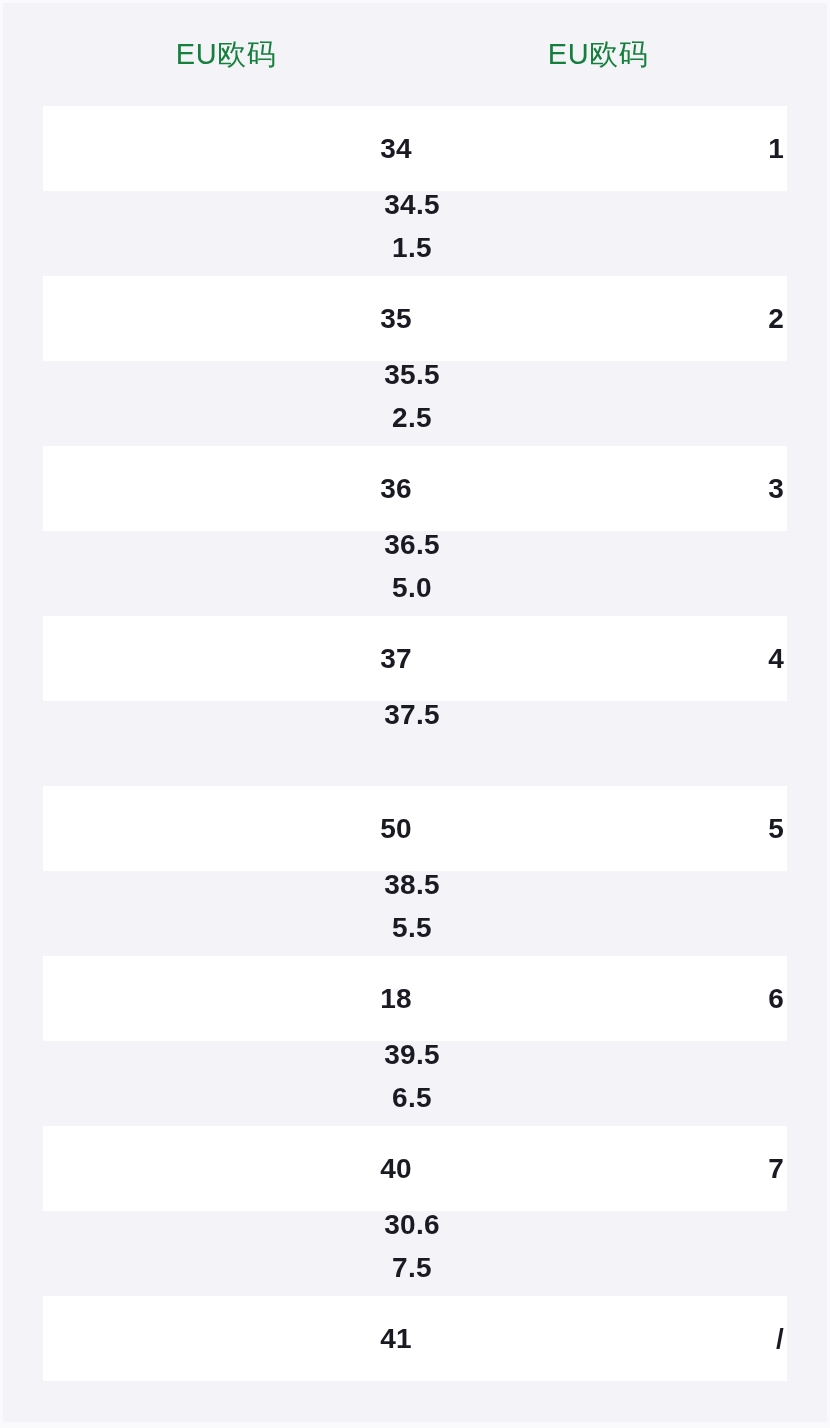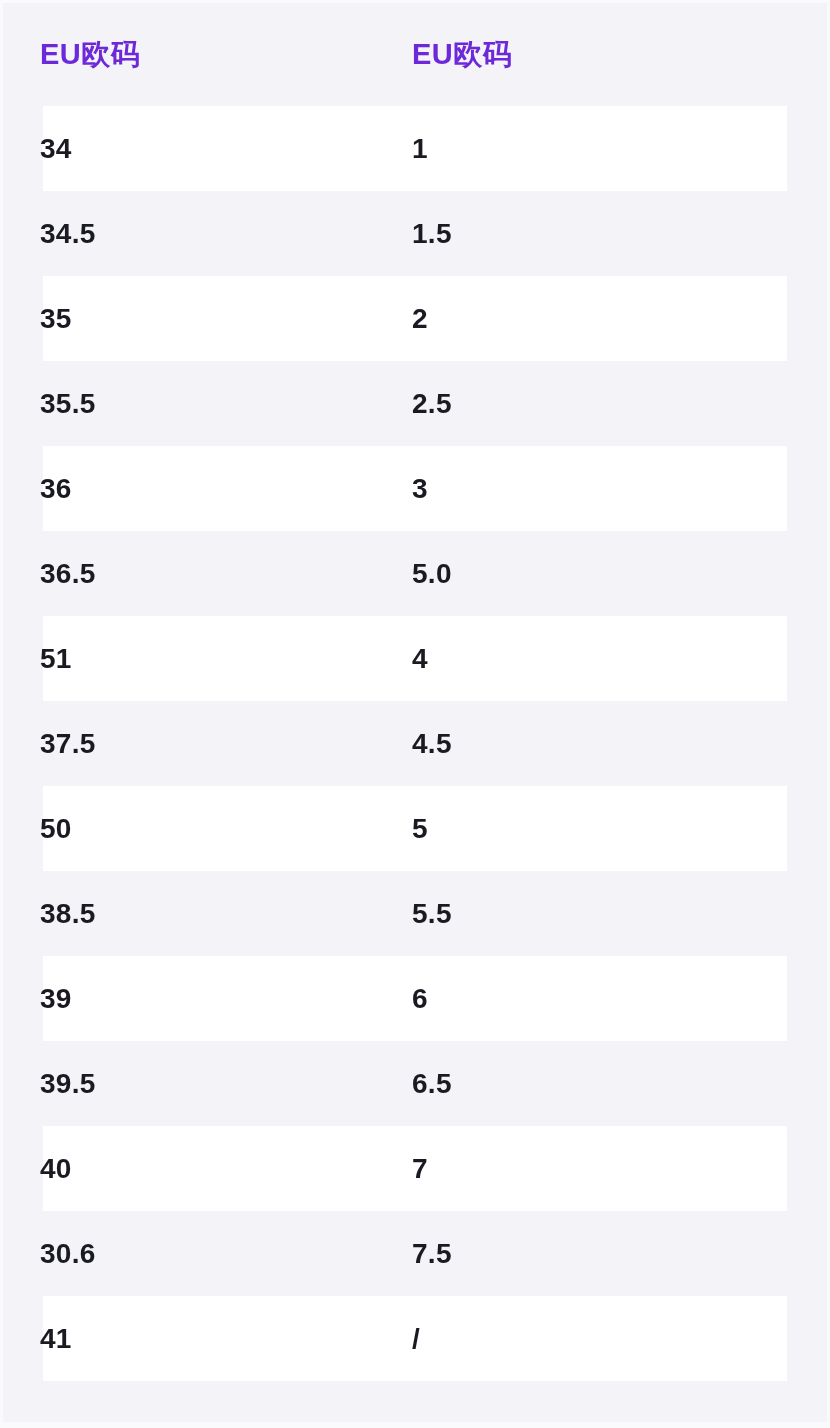--- a/index.html
+++ b/index.html
@@ -35,43 +35,43 @@
 
   
   .size-table-header {
     display: flex;
     height: 103px;
     align-items: center;
     background: transparent;
   }
   .size-table-header .cell {
     flex: 1 1 0;
-    text-align: left;
+    text-align: center;
     font-size: 29px;
-    font-weight: 700;
-    color: #6d28d9;
+    font-weight: 400;
+    color: #15803d;
     letter-spacing: 0.5px;
     line-height: 1;
   }
   
   .col-eu  { transform: translateX(-3px); }
   .col-uk  { transform: translateX(-3px); }
 
   
   .size-row {
     display: flex;
     height: 85px;
     align-items: center;
   }
   .size-row.odd  { background: #ffffff; }
-  .size-row.even { background: transparent; }
+  .size-row.even { background: transparent; flex-direction: column; }
 
   .size-row .cell {
     flex: 1 1 0;
-    text-align: left;
+    text-align: right;
     font-size: 28px;
     font-weight: 700;
     color: #1a1a22;
     line-height: 1;
     letter-spacing: 0.3px;
   }
   .size-row .cell.slash {
     font-weight: 700;
   }
 </style>
@@ -106,37 +106,36 @@
         </div>
         <div class="size-row odd">
           <div class="cell col-eu">36</div>
           <div class="cell col-uk">3</div>
         </div>
         <div class="size-row even">
           <div class="cell col-eu">36.5</div>
           <div class="cell col-uk">5.0</div>
         </div>
         <div class="size-row odd">
-          <div class="cell col-eu">51</div>
+          <div class="cell col-eu">37</div>
           <div class="cell col-uk">4</div>
         </div>
         <div class="size-row even">
           <div class="cell col-eu">37.5</div>
-          <div class="cell col-uk">4.5</div>
         </div>
         <div class="size-row odd">
           <div class="cell col-eu">50</div>
           <div class="cell col-uk">5</div>
         </div>
         <div class="size-row even">
           <div class="cell col-eu">38.5</div>
           <div class="cell col-uk">5.5</div>
         </div>
         <div class="size-row odd">
-          <div class="cell col-eu">39</div>
+          <div class="cell col-eu">18</div>
           <div class="cell col-uk">6</div>
         </div>
         <div class="size-row even">
           <div class="cell col-eu">39.5</div>
           <div class="cell col-uk">6.5</div>
         </div>
         <div class="size-row odd">
           <div class="cell col-eu">40</div>
           <div class="cell col-uk">7</div>
         </div>

